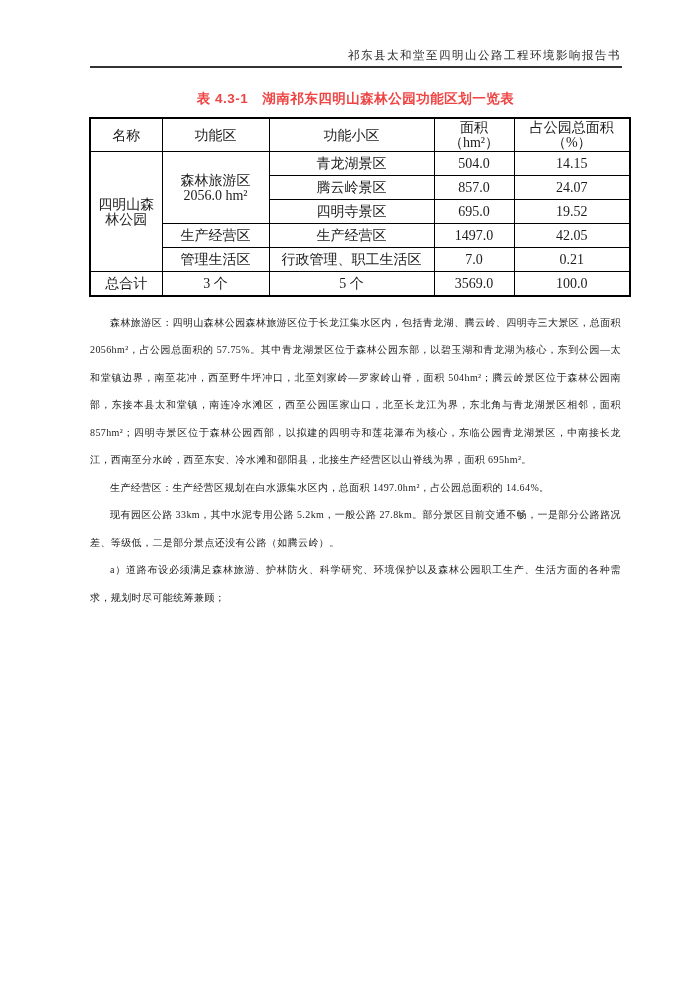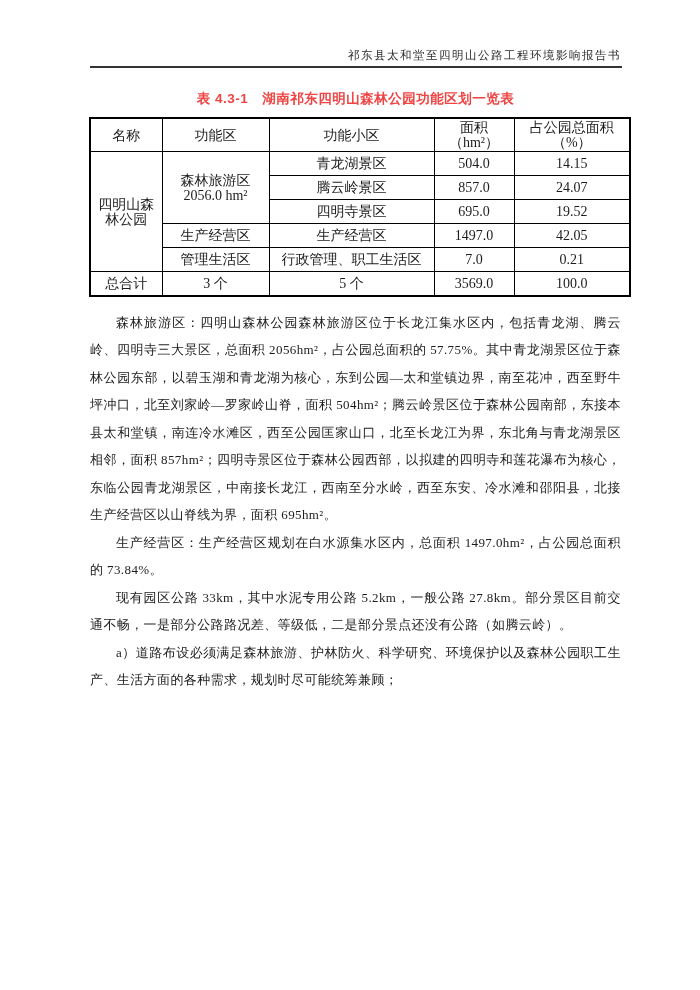--- a/index.html
+++ b/index.html
@@ -60,21 +60,21 @@
     vertical-align: middle;
     padding: 1px 7px;
     font-weight: normal;
     line-height: 15px;
   }
   table.zones-table thead th { height: 28px; }
   table.zones-table tbody td { height: 24px; text-align: center; }
   .zone-two-line div { line-height: 15px; }
   .body-text { margin-top: 12px; }
   .body-text p {
-    font-size: 13px;
+    font-size: 10px;
     line-height: 27.5px;
     text-align: justify;
     text-indent: 2em;
     letter-spacing: 0.4px;
   }
   .body-text p.section-heading {
     text-indent: 0;
     letter-spacing: 0.4px;
   }
   .page-number {
@@ -154,21 +154,21 @@
           <td>3 个</td>
           <td>5 个</td>
           <td>3569.0</td>
           <td>100.0</td>
         </tr>
       </tbody>
     </table>
 
     <div class="body-text">
       <p>森林旅游区：四明山森林公园森林旅游区位于长龙江集水区内，包括青龙湖、腾云岭、四明寺三大景区，总面积 2056hm²，占公园总面积的 57.75%。其中青龙湖景区位于森林公园东部，以碧玉湖和青龙湖为核心，东到公园—太和堂镇边界，南至花冲，西至野牛坪冲口，北至刘家岭—罗家岭山脊，面积 504hm²；腾云岭景区位于森林公园南部，东接本县太和堂镇，南连冷水滩区，西至公园匡家山口，北至长龙江为界，东北角与青龙湖景区相邻，面积 857hm²；四明寺景区位于森林公园西部，以拟建的四明寺和莲花瀑布为核心，东临公园青龙湖景区，中南接长龙江，西南至分水岭，西至东安、冷水滩和邵阳县，北接生产经营区以山脊线为界，面积 695hm²。</p>
-      <p>生产经营区：生产经营区规划在白水源集水区内，总面积 1497.0hm²，占公园总面积的 73.84%。</p>
+      <p>生产经营区：生产经营区规划在白水源集水区内，总面积 1497.0hm²，占公园总面积的 14.64%。</p>
       <p>现有园区公路 33km，其中水泥专用公路 5.2km，一般公路 27.8km。部分景区目前交通不畅，一是部分公路路况差、等级低，二是部分景点还没有公路（如腾云岭）。</p>
       <p>a）道路布设必须满足森林旅游、护林防火、科学研究、环境保护以及森林公园职工生产、生活方面的各种需求，规划时尽可能统筹兼顾；</p>
     </div>
 
   </div>
 
   <div class="page-number">74</div>
 
 </div>
 

